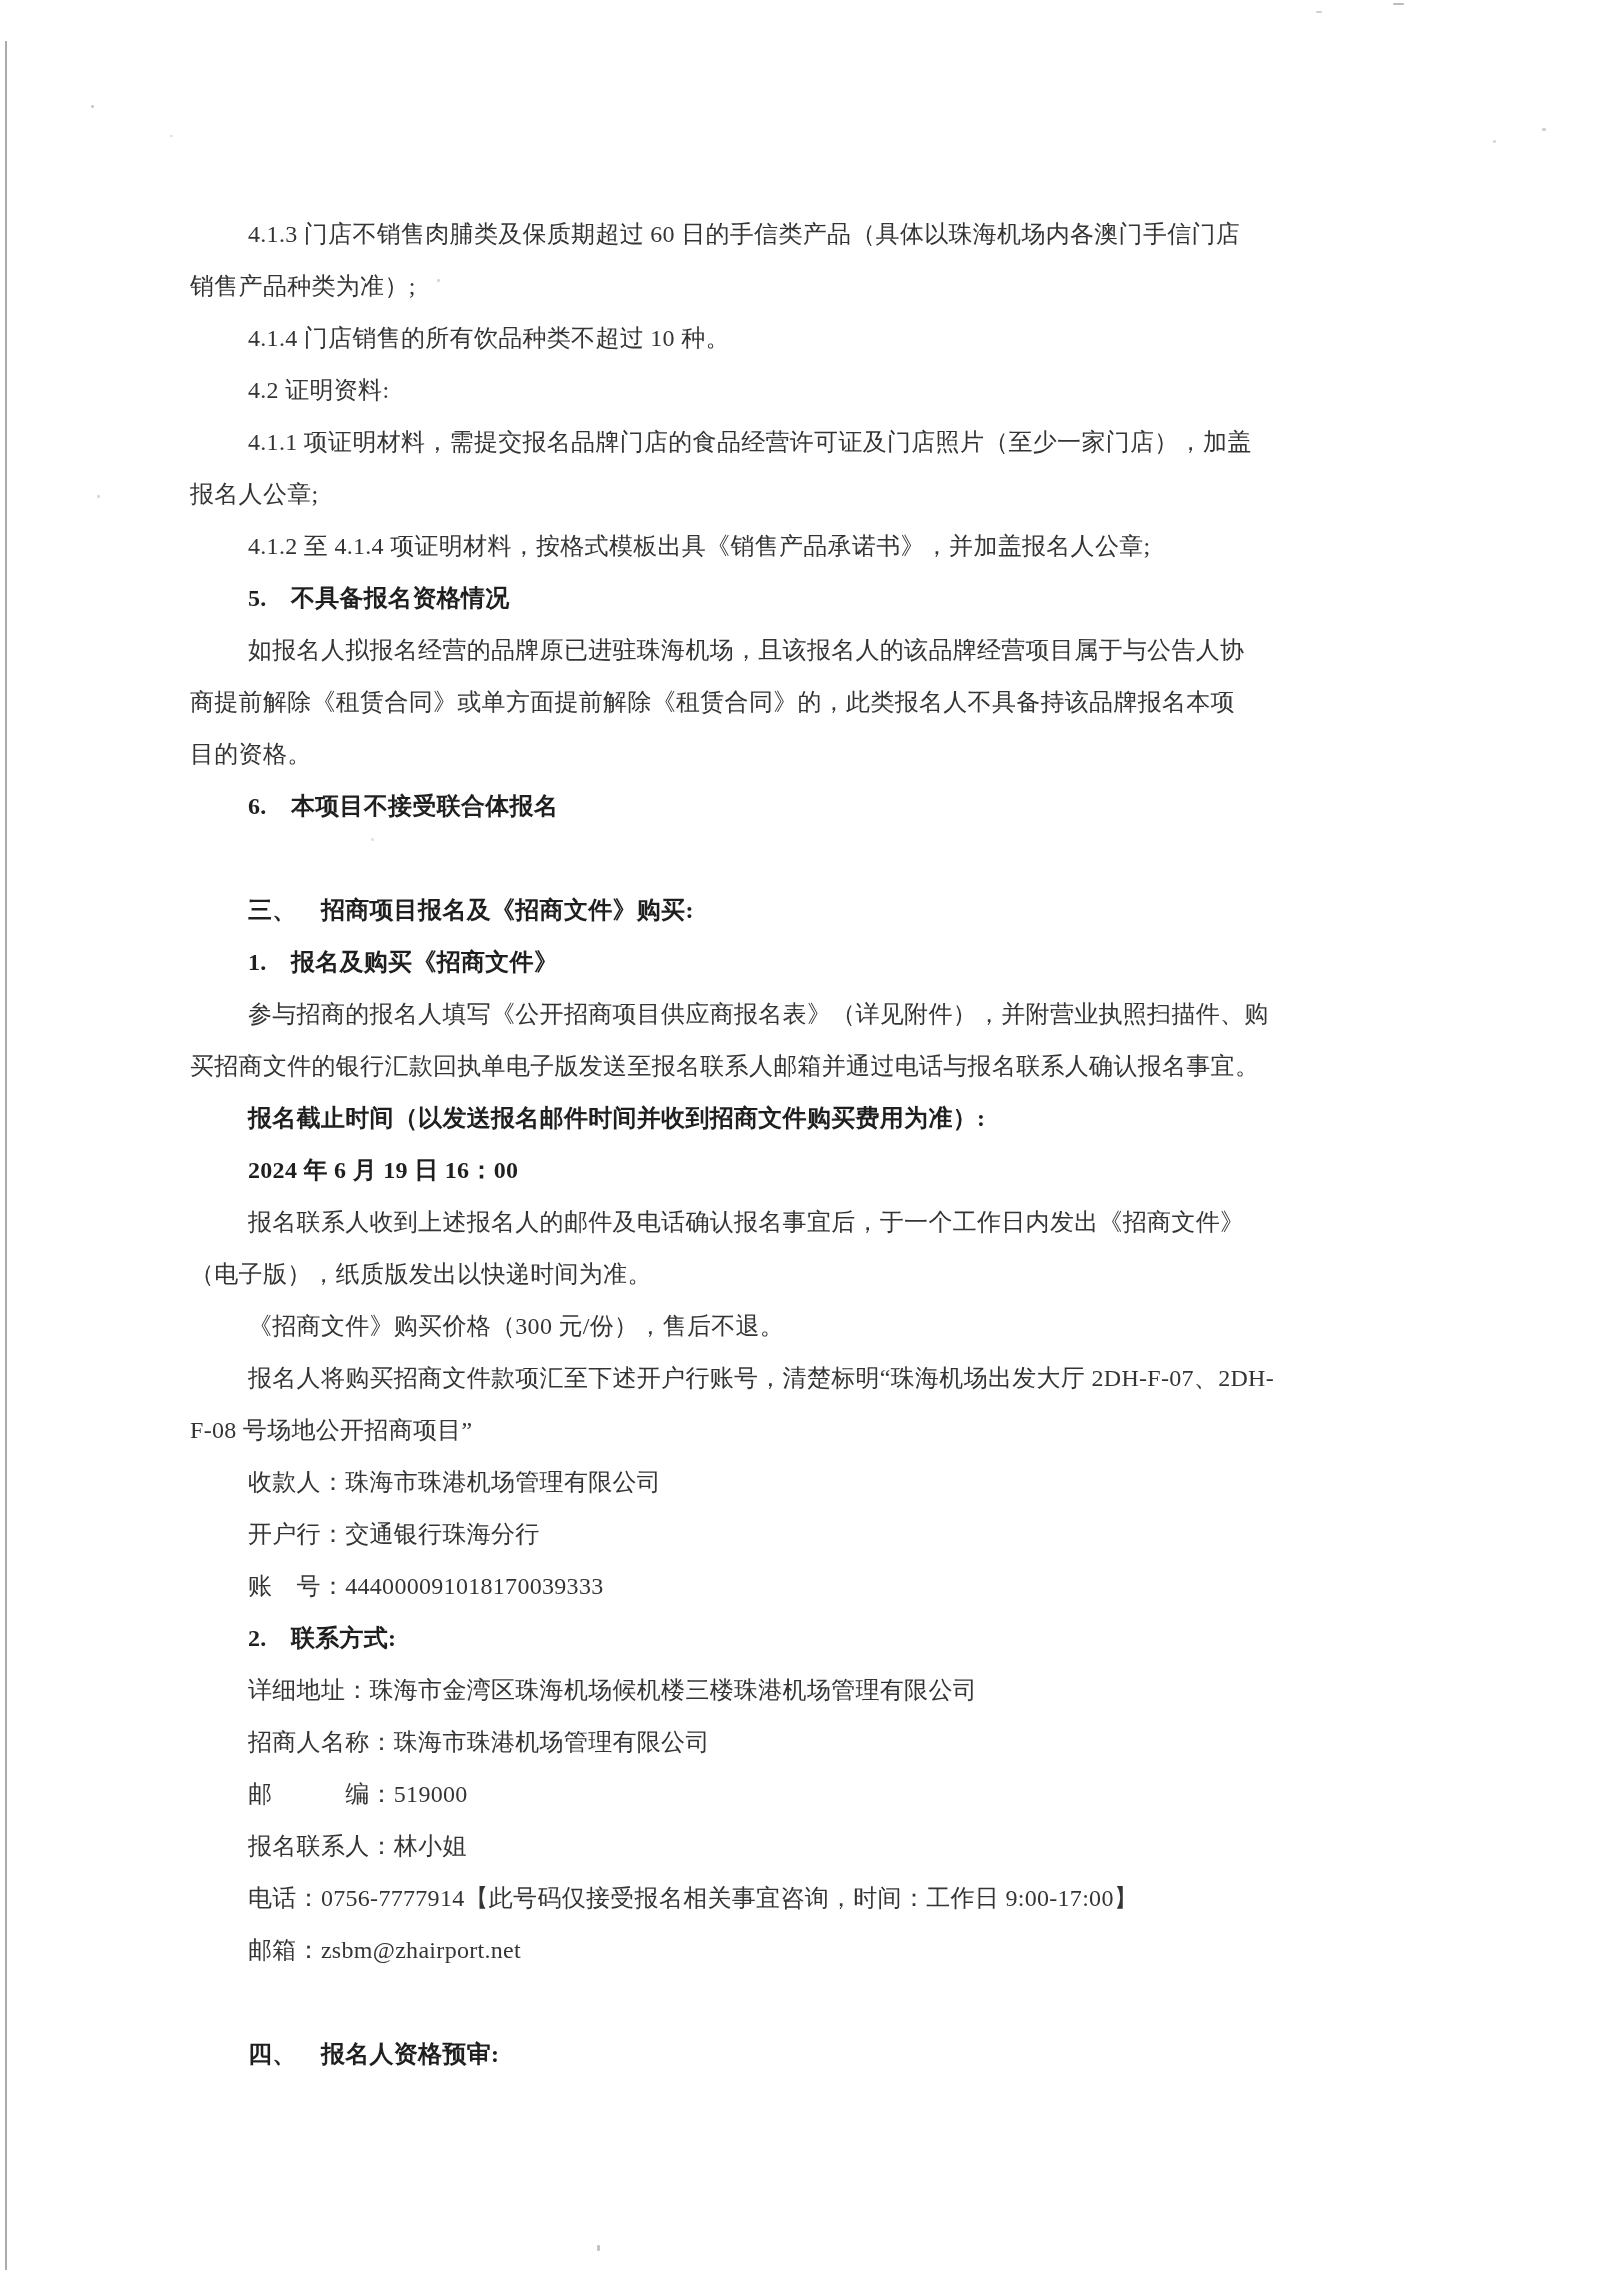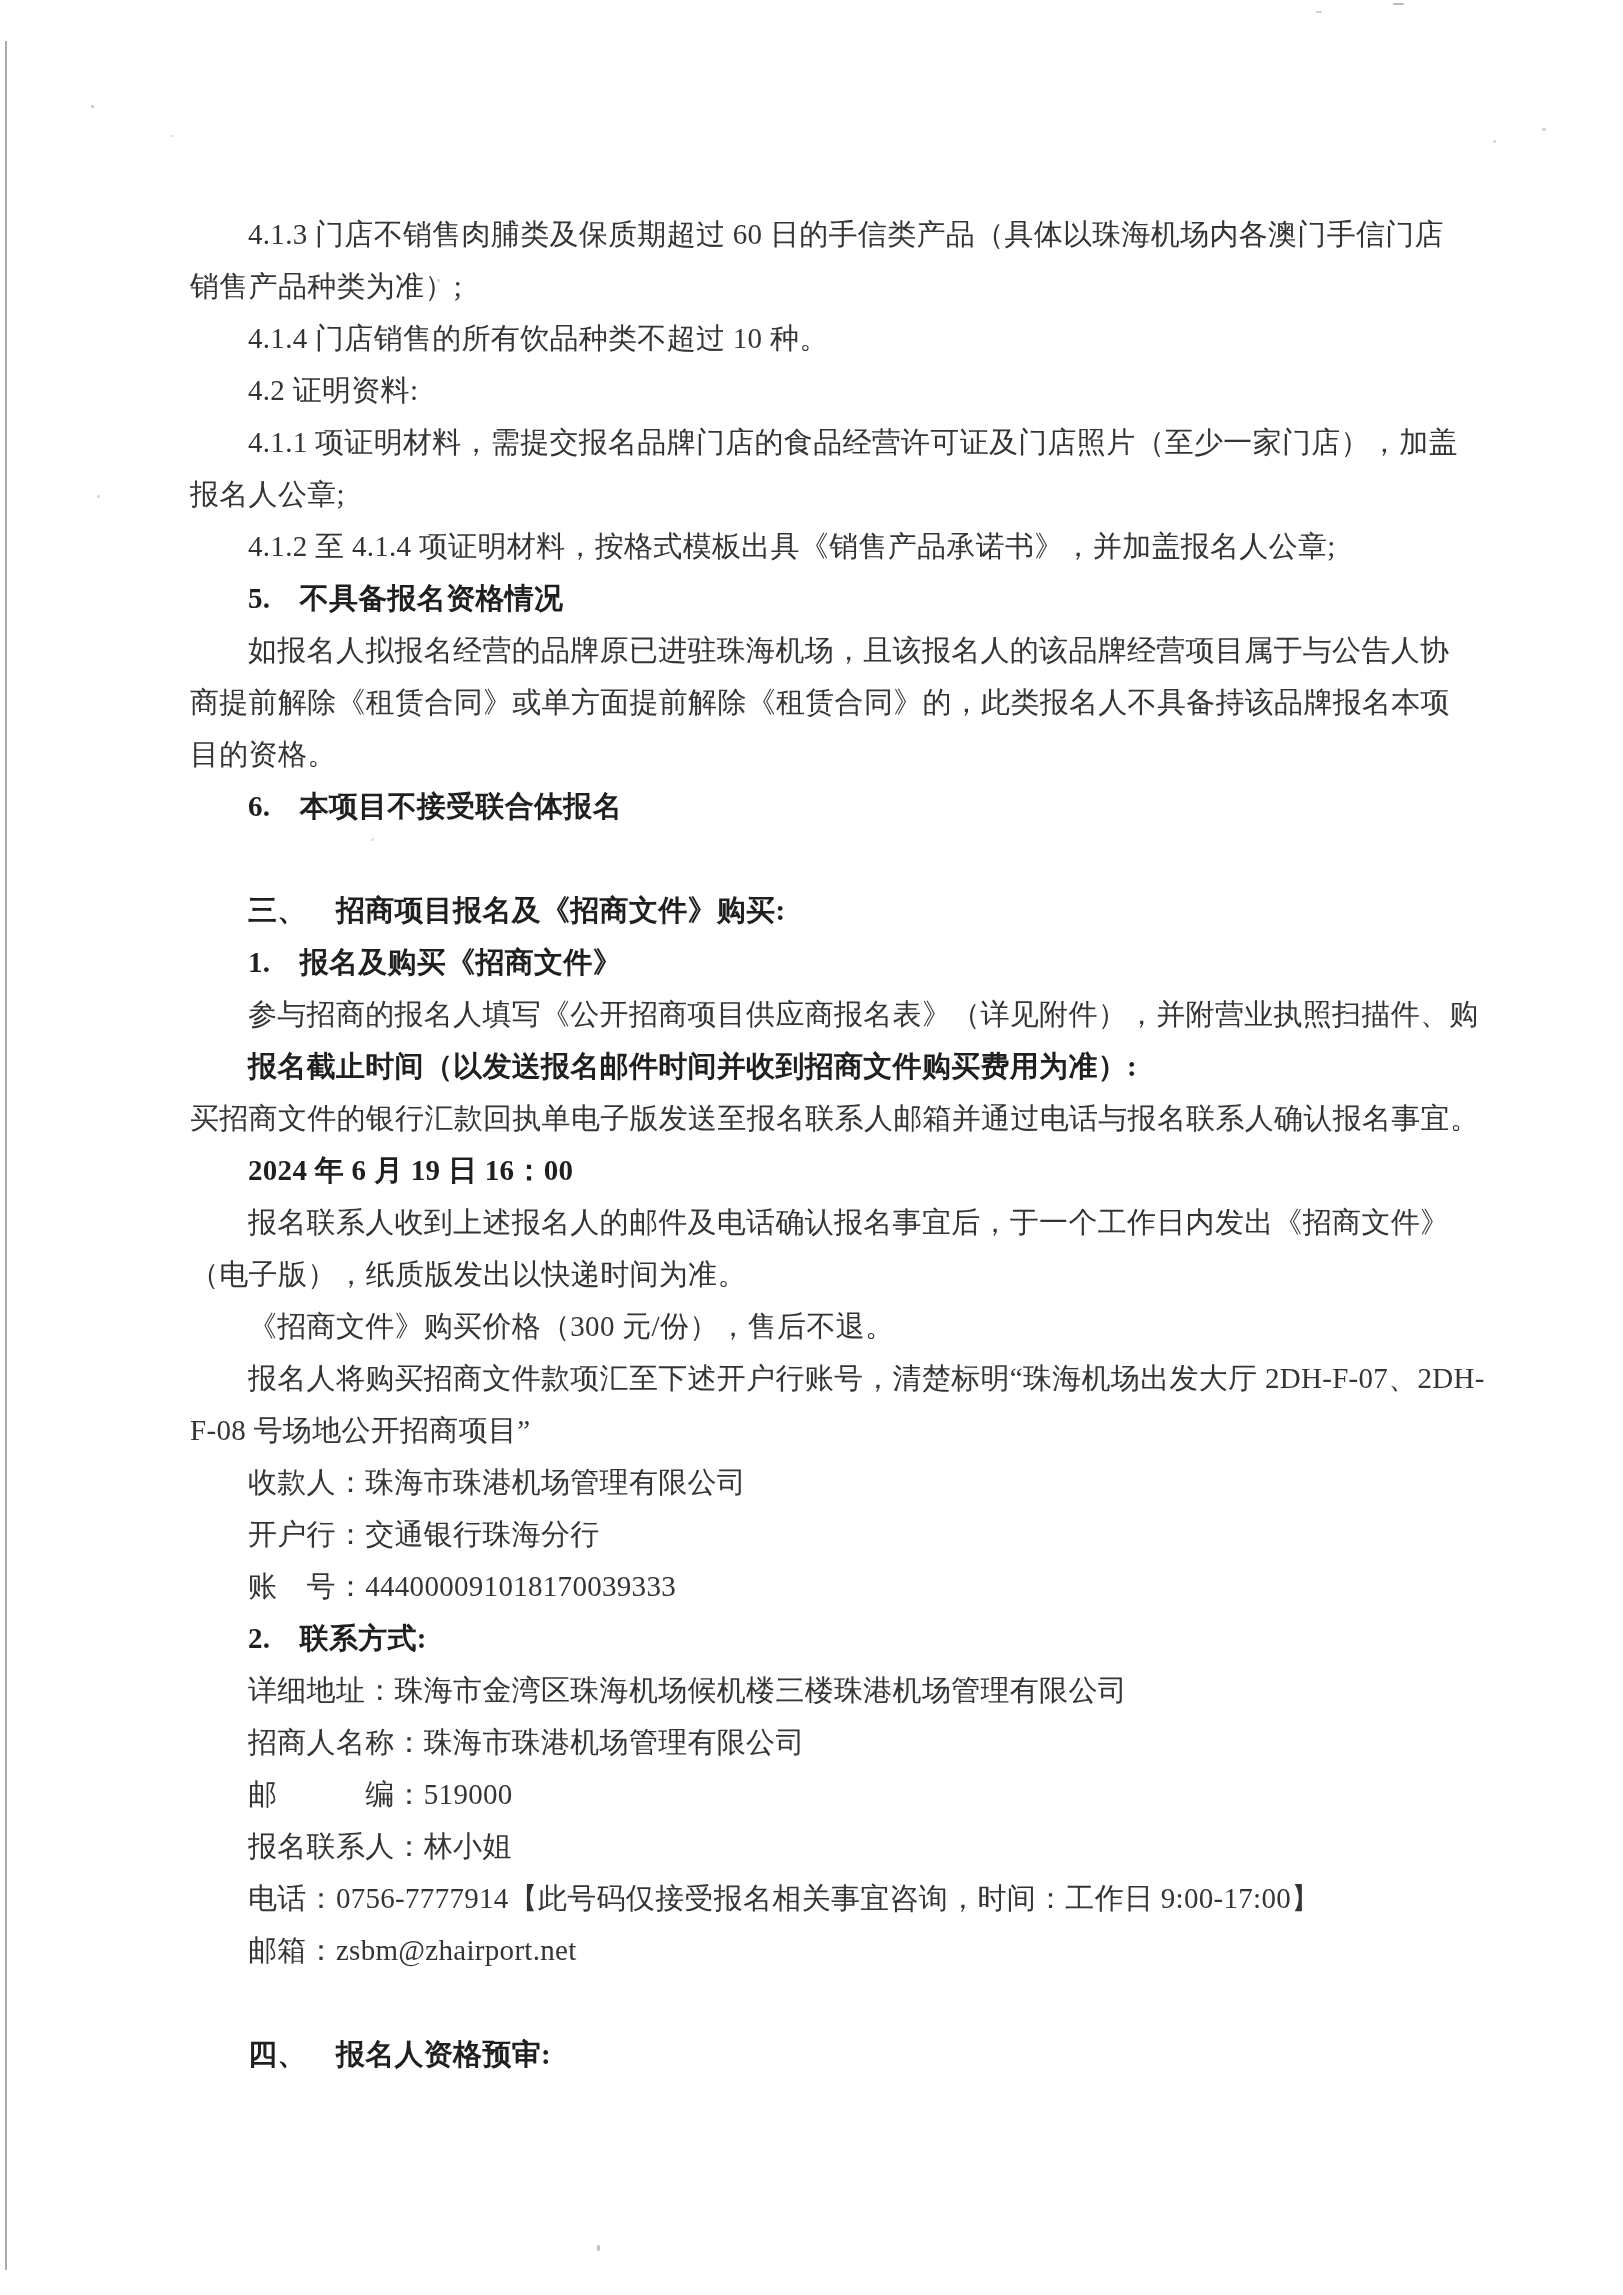--- a/index.html
+++ b/index.html
@@ -12,21 +12,21 @@
     font-family:"Liberation Serif","DejaVu Serif",serif;
   }
   .doc {
     position:absolute;
     left:190px; top:208px;
     width:1303px;
   }
   .line {
     height:52px;
     line-height:52px;
-    font-size:29px;
+    font-size:24px;
     white-space:pre;
     color:#343434;
     letter-spacing:0.3px;
   }
   .line.indent { padding-left:58px; }
   .line.bold { font-weight:700; color:#1f1f1f; }
   .line.blank { height:52px; }
   .edge-line {
     position:absolute;
     background:#8f8f8f;
@@ -53,22 +53,22 @@
       <div class="line indent">4.1.2 至 4.1.4 项证明材料，按格式模板出具《销售产品承诺书》，并加盖报名人公章;</div>
       <div class="line indent bold">5.　不具备报名资格情况</div>
       <div class="line indent">如报名人拟报名经营的品牌原已进驻珠海机场，且该报名人的该品牌经营项目属于与公告人协</div>
       <div class="line">商提前解除《租赁合同》或单方面提前解除《租赁合同》的，此类报名人不具备持该品牌报名本项</div>
       <div class="line">目的资格。</div>
       <div class="line indent bold">6.　本项目不接受联合体报名</div>
       <div class="line blank"></div>
       <div class="line indent bold">三、　招商项目报名及《招商文件》购买:</div>
       <div class="line indent bold">1.　报名及购买《招商文件》</div>
       <div class="line indent">参与招商的报名人填写《公开招商项目供应商报名表》（详见附件），并附营业执照扫描件、购</div>
+      <div class="line">买招商文件的银行汇款回执单电子版发送至报名联系人邮箱并通过电话与报名联系人确认报名事宜。</div>
       <div class="line indent bold">报名截止时间（以发送报名邮件时间并收到招商文件购买费用为准）:</div>
-      <div class="line">买招商文件的银行汇款回执单电子版发送至报名联系人邮箱并通过电话与报名联系人确认报名事宜。</div>
       <div class="line indent bold">2024 年 6 月 19 日 16：00</div>
       <div class="line indent">报名联系人收到上述报名人的邮件及电话确认报名事宜后，于一个工作日内发出《招商文件》</div>
       <div class="line">（电子版），纸质版发出以快递时间为准。</div>
       <div class="line indent">《招商文件》购买价格（300 元/份），售后不退。</div>
       <div class="line indent">报名人将购买招商文件款项汇至下述开户行账号，清楚标明“珠海机场出发大厅 2DH-F-07、2DH-</div>
       <div class="line">F-08 号场地公开招商项目”</div>
       <div class="line indent">收款人：珠海市珠港机场管理有限公司</div>
       <div class="line indent">开户行：交通银行珠海分行</div>
       <div class="line indent">账　号：444000091018170039333</div>
       <div class="line indent bold">2.　联系方式:</div>

